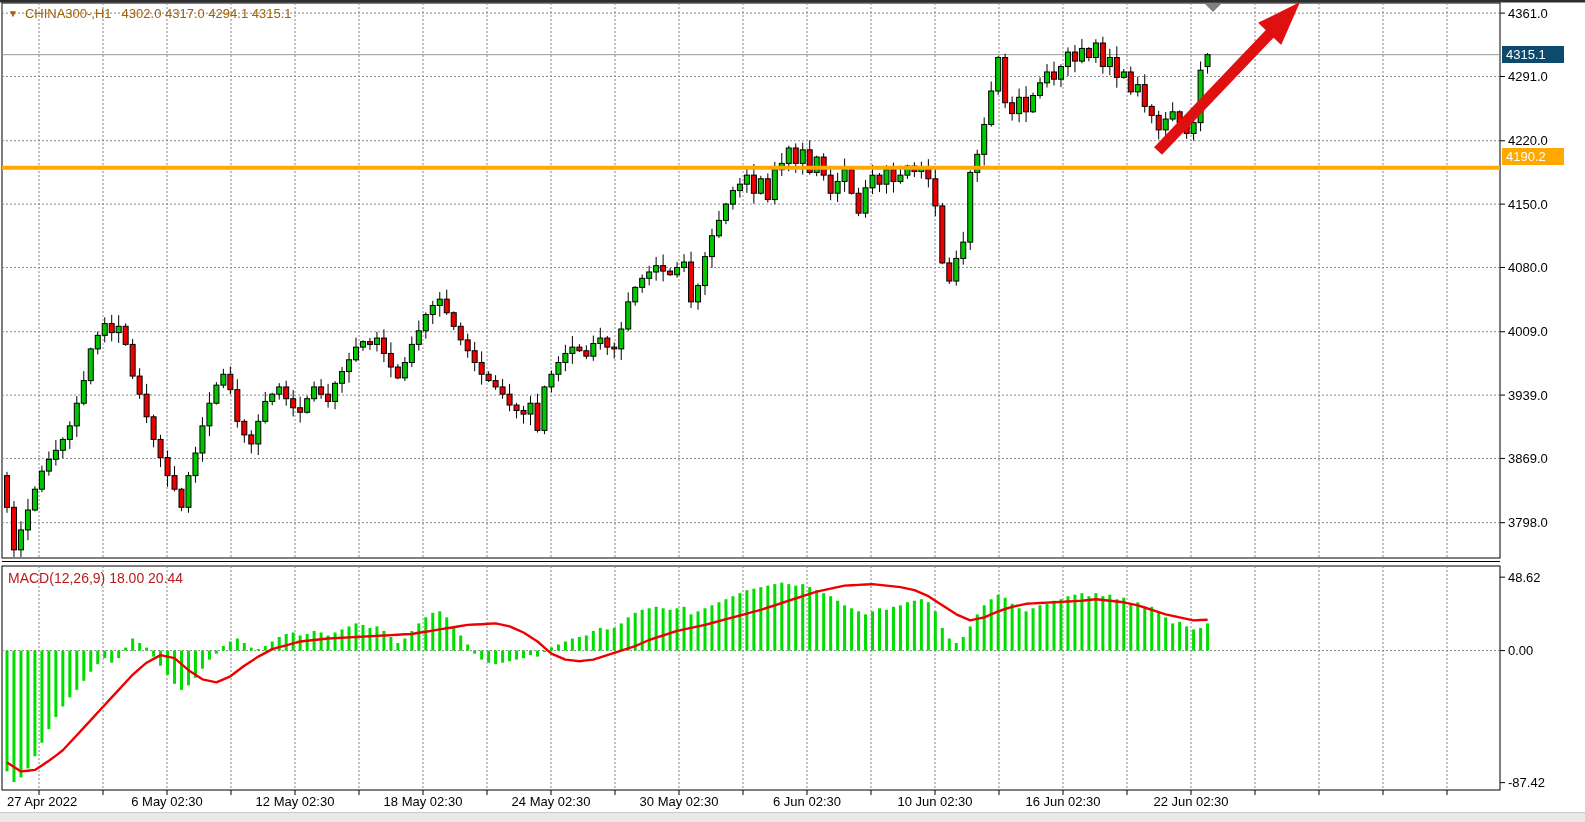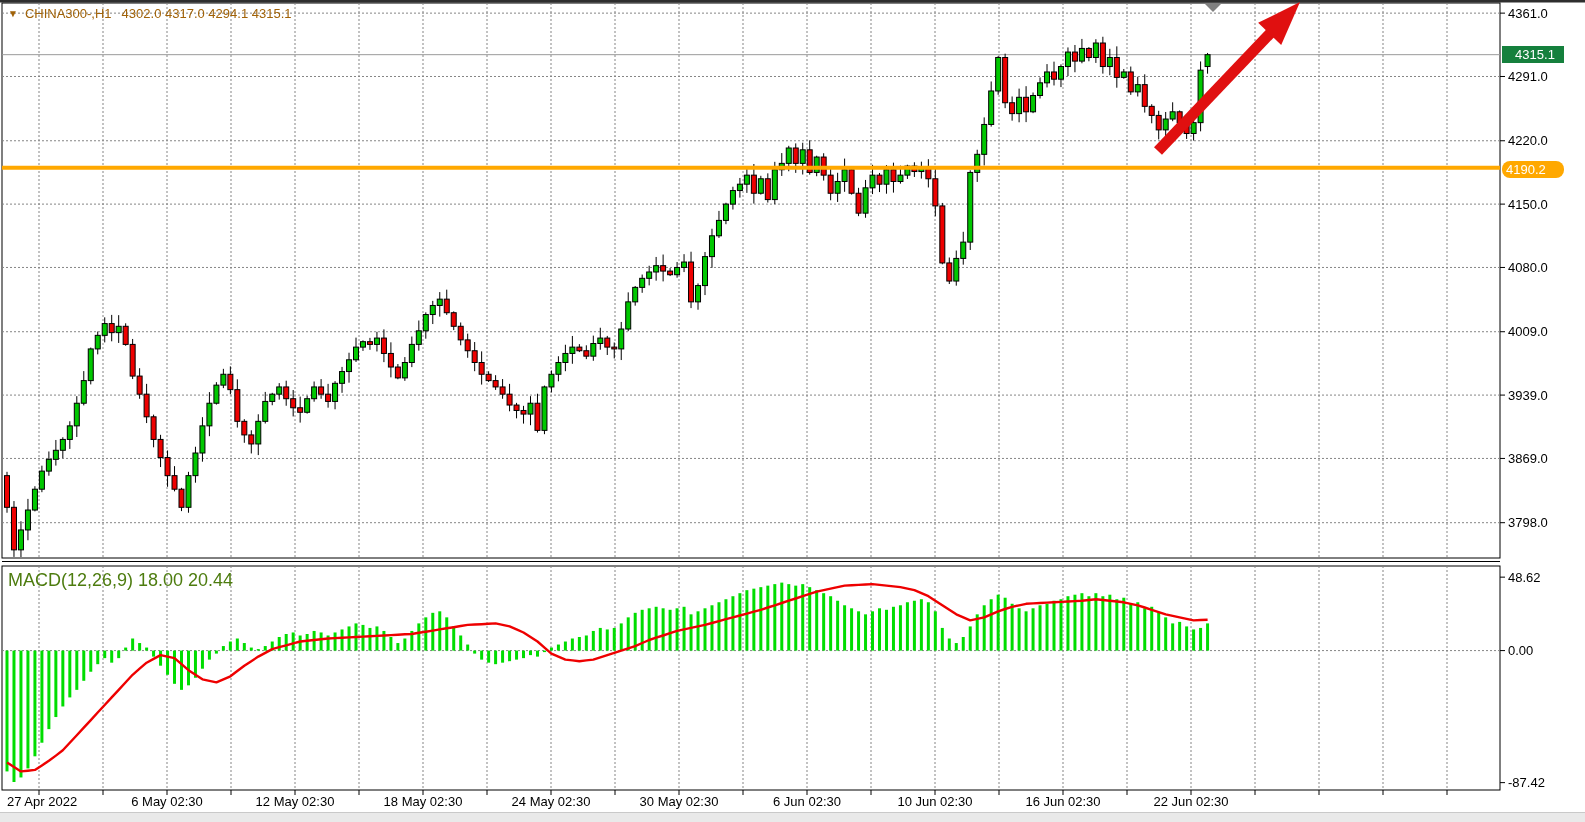--- a/index.html
+++ b/index.html
@@ -1,24 +1,24 @@
 <!DOCTYPE html>
 <html><head>
 <meta charset="utf-8">
 <style>
   html,body{margin:0;padding:0;background:#fff;}
   .screen{position:relative;width:1585px;height:822px;background:#ffffff;overflow:hidden;
           font-family:"Liberation Sans",sans-serif;}
   .hdr{position:absolute;left:8px;top:6px;font-size:13px;color:#a16207;white-space:pre;}
   .hdr .tri{font-size:10px;margin-right:7px;vertical-align:1px;cursor:pointer;}
   .hdr .sym{margin-right:10px;}
-  .macdlbl{position:absolute;left:8px;top:570px;font-size:18px;color:#4d7c0f;}
+  .macdlbl{position:absolute;left:8px;top:570px;font-size:14px;color:#b91c1c;}
   .badge{position:absolute;left:1502px;width:58px;height:17px;line-height:17px;
          font-size:13px;color:#fff;padding-left:4px;}
-  .badge.black{background:#15803d;text-align:center;}
+  .badge.black{background:#0c4a6e;}
   .badge.orange{background:#FFA800;}
   .bottomstrip{position:absolute;left:0;top:812px;width:1585px;height:10px;
                background:#e9e9e9;border-top:1px solid #c9c9c9;}
   svg text{font-family:"Liberation Sans",sans-serif;}
 </style>
 </head>
 <body>
 
 <div class="screen">
   <svg id="chart" width="1585" height="822">
@@ -680,16 +680,16 @@
         <text x="1063" y="806" font-size="13" fill="#000" text-anchor="middle">16 Jun 02:30</text>
         <text x="1191" y="806" font-size="13" fill="#000" text-anchor="middle">22 Jun 02:30</text>
       </g>
     </svg>
 
   <div class="hdr"><span class="tri">▼</span><span class="sym">CHINA300-,H1</span><span>4302.0 4317.0 4294.1 4315.1</span></div>
 
   <div class="macdlbl">MACD(12,26,9) 18.00 20.44</div>
 
   <div id="pricebadge" class="badge black" style="top: 46.1805px;">4315.1</div>
-  <div id="linebadge" class="badge orange" style="top: 161px; border-radius: 8px;">4190.2</div>
+  <div id="linebadge" class="badge orange" style="top: 148px;">4190.2</div>
 
   <div class="bottomstrip"></div>
 </div>
 
 </body></html>

